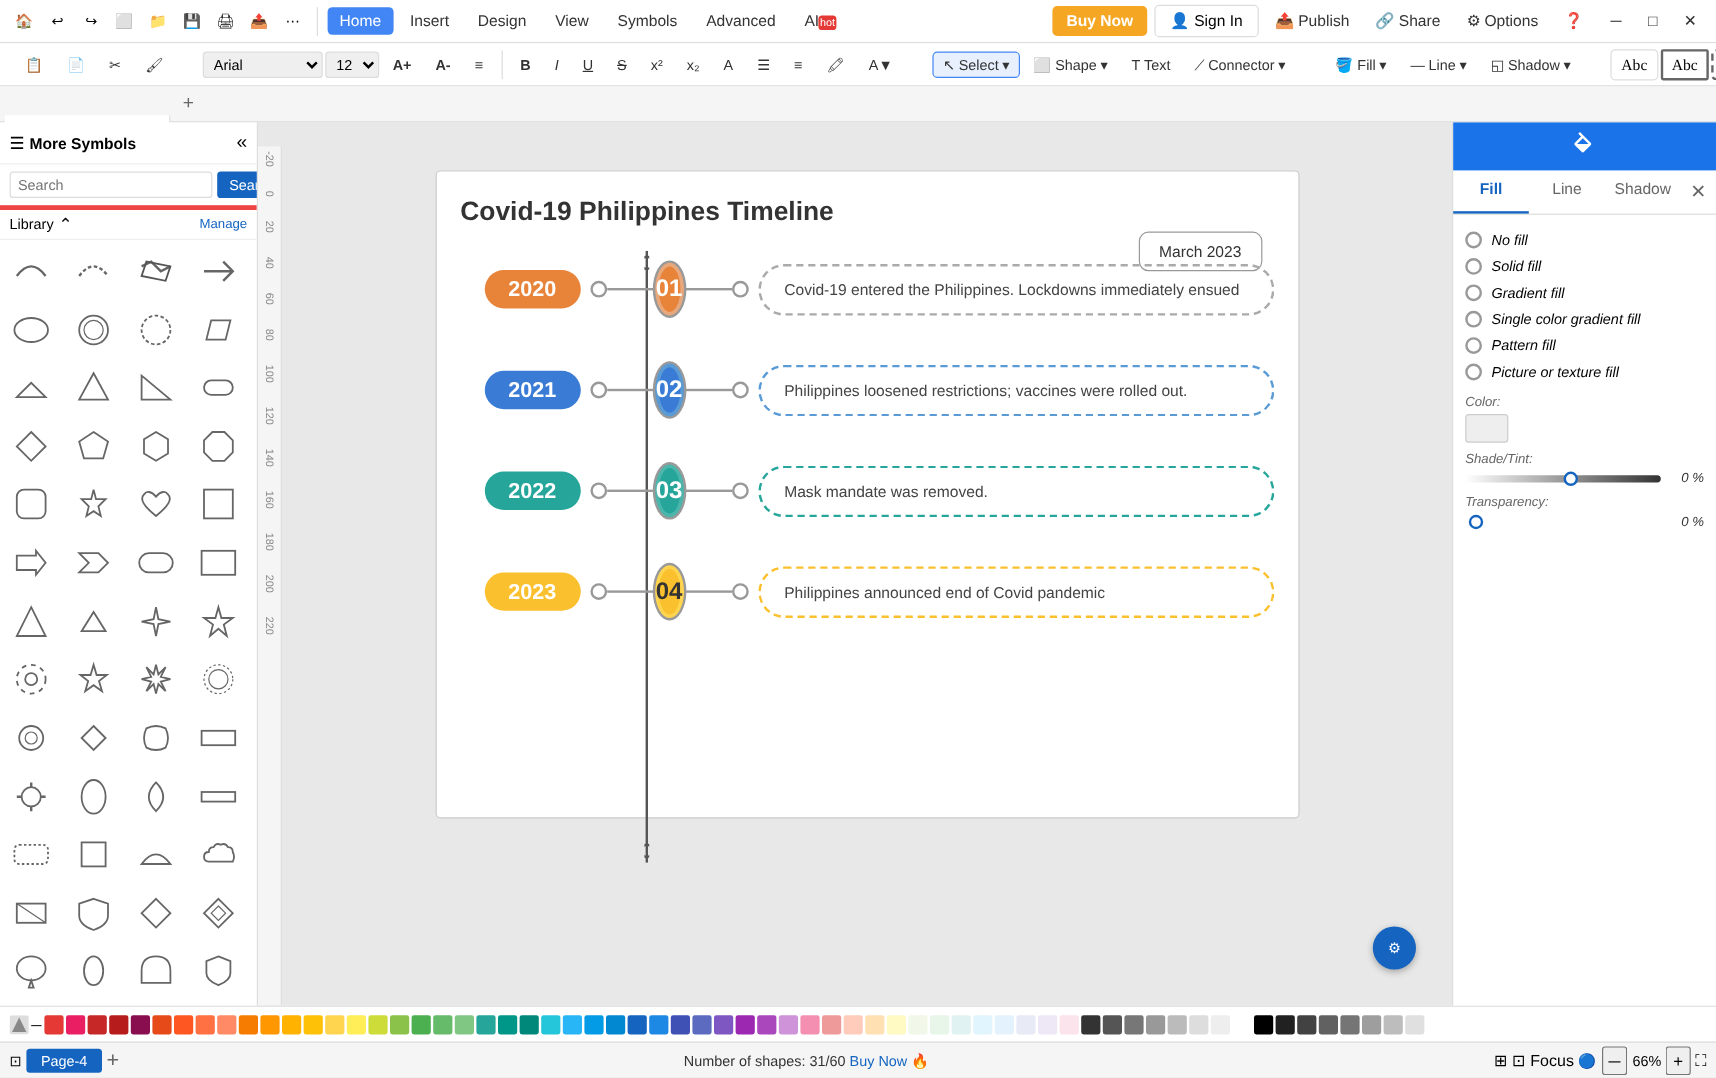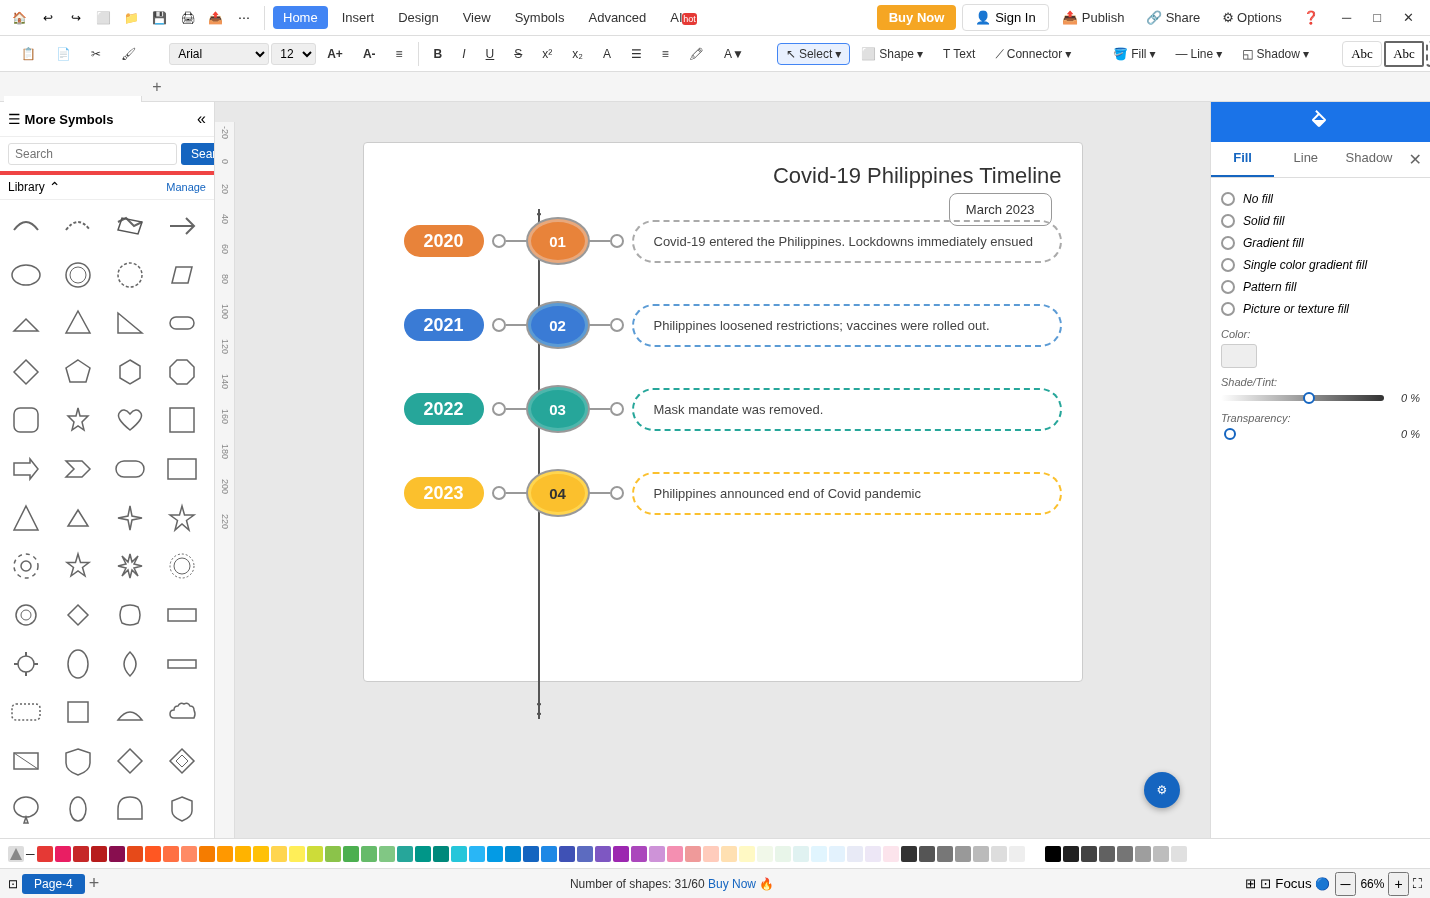--- a/index.html
+++ b/index.html
@@ -193,41 +193,41 @@
       border-top: 1px solid #ddd; align-items: center; height: 30px;
       overflow: hidden;
     }
     .color-chip { width: 16px; height: 16px; border-radius: 2px; cursor: pointer; flex-shrink: 0; }
 
     
     .ruler-tick { font-size: 9px; color: #888; padding: 0 8px; }
 
     
     .diagram-title {
-      text-align: right; font-size: 22px; font-weight: normal; color: #333;
+      text-align: left; font-size: 22px; font-weight: bold; color: #333;
       margin-bottom: 30px;
     }
     .timeline-entry { display: flex; align-items: center; margin-bottom: 40px; gap: 0; }
     .year-badge {
       width: 80px; height: 32px; border-radius: 22px; display: flex;
       align-items: center; justify-content: center; color: #fff;
       font-size: 18px; font-weight: bold; flex-shrink: 0;
     }
     .timeline-connector {
       display: flex; align-items: center; position: relative; width: 140px; flex-shrink: 0;
     }
     .tc-line { height: 2px; background: #999; flex: 1; }
     .tc-circle {
       width: 14px; height: 14px; border-radius: 50%; border: 2px solid #999;
       background: #fff; flex-shrink: 0;
     }
     .num-badge {
-      width: 60px; height: 44px; border-radius: 50%; display: flex;
+      width: 24px; height: 44px; border-radius: 50%; display: flex;
       align-items: center; justify-content: center; color: #fff;
-      font-size: 15px; font-weight: bold; flex-shrink: 0; border: 3px solid #fff;
+      font-size: 20px; font-weight: bold; flex-shrink: 0; border: 3px solid #fff;
       box-shadow: 0 0 0 2px #999;
     }
     .event-box {
       flex: 1; border: 2px dashed #aaa; border-radius: 24px; padding: 12px 20px;
       font-size: 13px; color: #444; margin-left: 0;
     }
 
     
     .callout-box {
       position: absolute; top: 50px; right: 30px; border: 1px solid #999;

